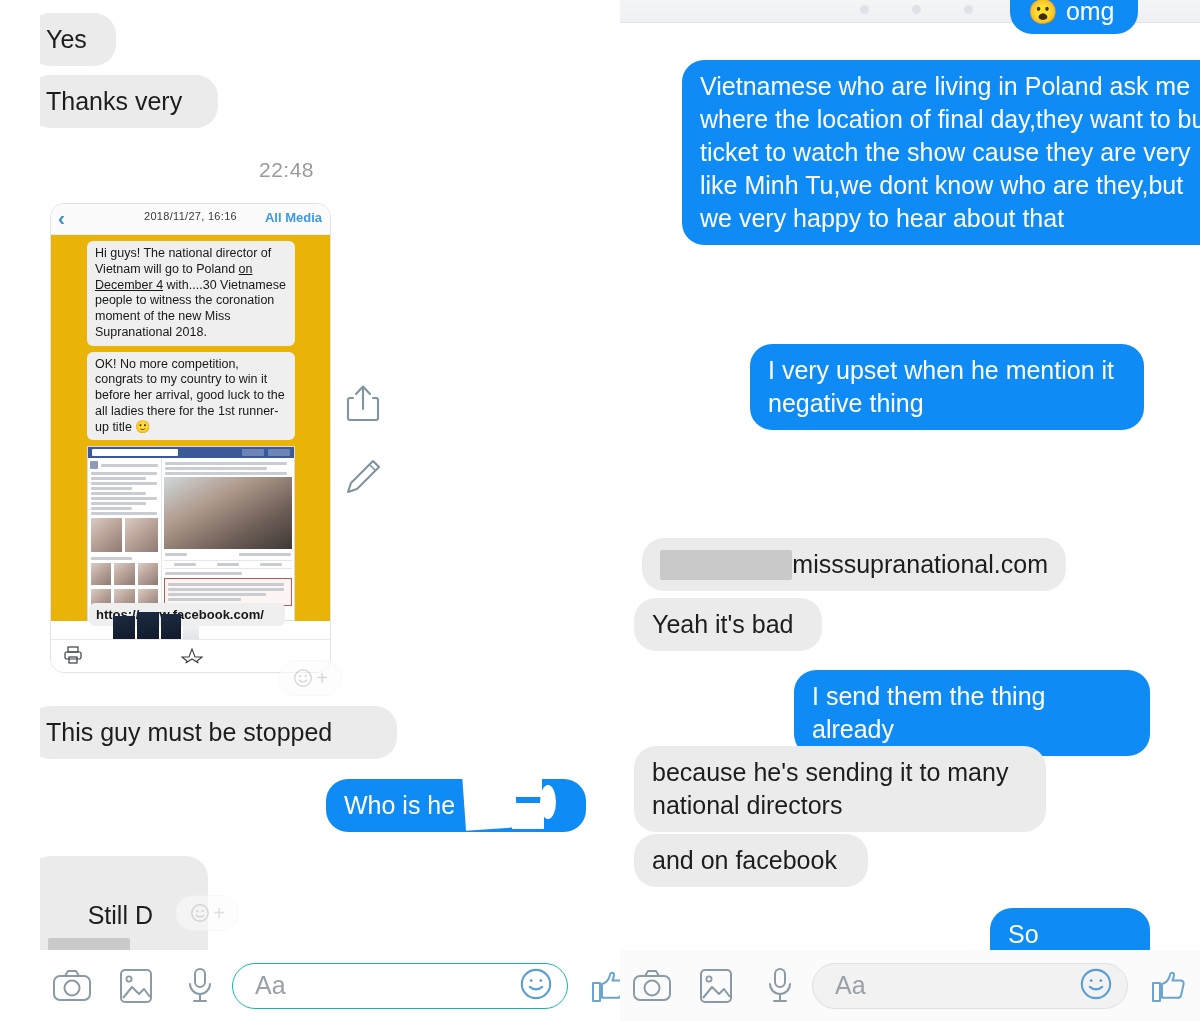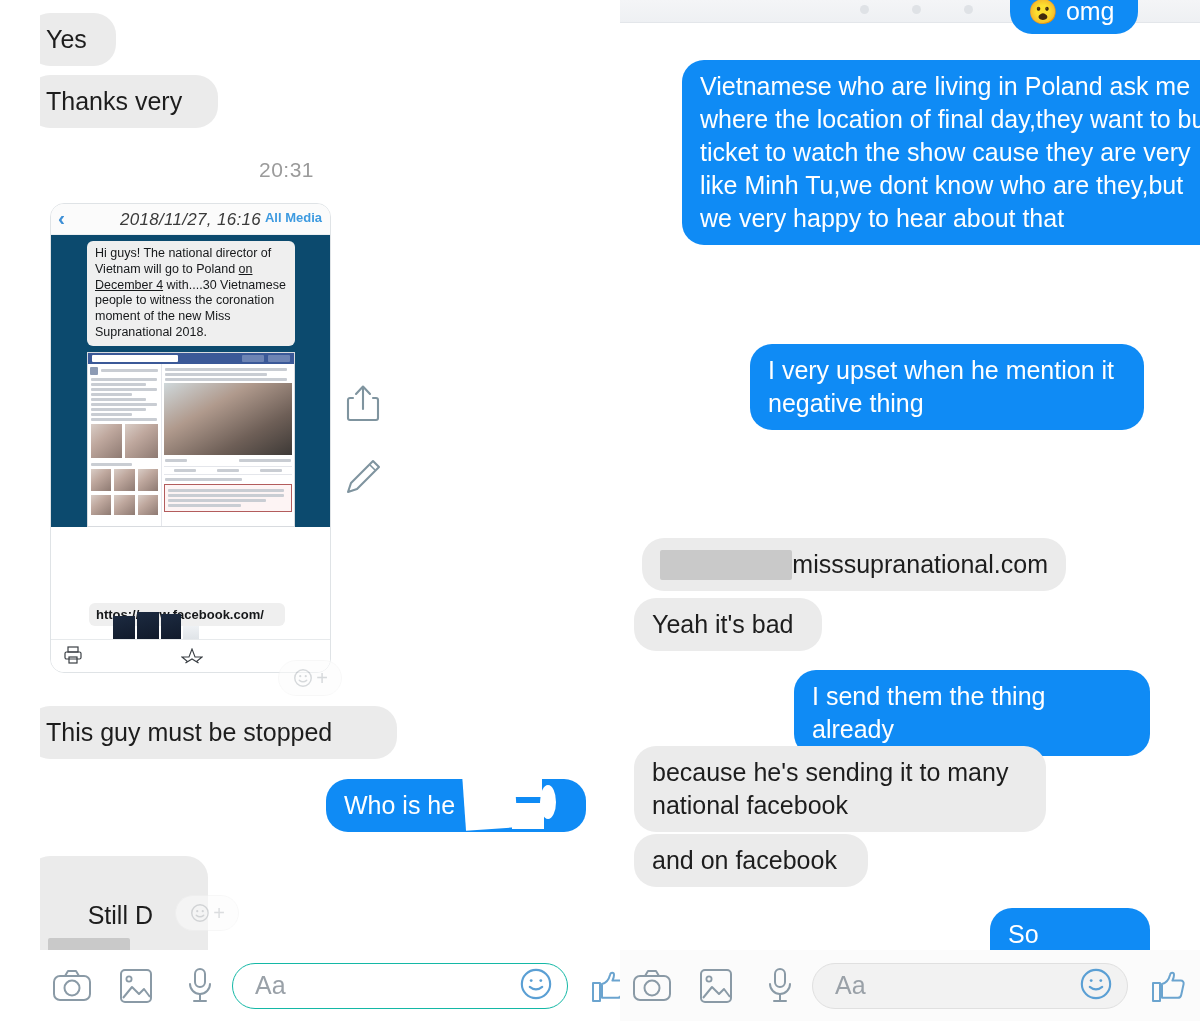--- a/index.html
+++ b/index.html
@@ -59,23 +59,23 @@
     border:1px solid #dfe3e6;
     border-radius:14px;
     overflow:hidden;
     box-sizing:border-box;
   }
   .inner-header{
     position:relative;height:30px;background:#fbfbfb;
     border-bottom:1px solid #eceff1;
   }
   .inner-back{position:absolute;left:7px;top:2px;color:#3d8fd6;font-size:21px;font-weight:700;}
-  .inner-date{position:absolute;left:0;right:0;top:6px;text-align:center;font-size:17px;color:#3a3a3a;letter-spacing:.3px;font-style:italic;}
+  .inner-date{position:absolute;left:0;right:0;top:6px;text-align:center;font-size:11px;color:#3a3a3a;letter-spacing:.3px;}
   .inner-allmedia{position:absolute;right:8px;top:6px;font-size:13px;color:#3d9ae0;font-weight:600;}
-  .inner-body{position:relative;background:#0c4a6e;padding:6px 6px 0 36px;}
+  .inner-body{position:relative;background:#eab308;padding:6px 6px 0 36px;}
   .ib{
     background:#efefef;border-radius:6px;padding:5px 8px;margin-bottom:6px;
     font-size:12.5px;line-height:1.26;color:#16181a;width:208px;box-sizing:border-box;
     font-family:"Liberation Sans", sans-serif;
   }
   .ib u{text-decoration:underline;}
   .fb-capture{
     position:relative;margin-left:0;width:208px;height:175px;background:#fff;
     border:1px solid #d8dbdf;box-sizing:border-box;overflow:hidden;
   }
@@ -139,31 +139,32 @@
 </head>
 <body>
 
 <div class="screen left">
   <div class="thread">
 
     <div class="bubble in" style="left:-12px;top:13px;width:88px;">Yes</div>
 
     <div class="bubble in" style="left:-12px;top:75px;width:190px;">Thanks very</div>
 
-    <div class="timestamp" style="left:219px;top:158px;">20:31</div>
+    <div class="timestamp" style="left:219px;top:158px;">22:48</div>
 
     <div class="inner-shot">
       <div class="inner-header">
         <span class="inner-back">‹</span>
         <span class="inner-date">2018/11/27, 16:16</span>
         <span class="inner-allmedia">All Media</span>
       </div>
 
       <div class="inner-body">
         <div class="ib">Hi guys! The national director of Vietnam will go to Poland <u>on December 4</u> with....30 Vietnamese people to witness the coronation moment of the new Miss Supranational 2018.</div>
+        <div class="ib">OK! No more competition, congrats to my country to win it before her arrival, good luck to the all ladies there for the 1st runner-up title 🙂</div>
 
         <div class="fb-capture">
           <div class="fb-topbar">
             <div class="fb-search"></div>
             <div class="fb-btn" style="right:30px;width:22px;"></div>
             <div class="fb-btn" style="right:4px;width:22px;"></div>
           </div>
           <div class="fb-cols">
             <div class="fb-left">
               <div style="display:flex;gap:2px;align-items:center;margin:1px 0 3px;">
@@ -359,21 +360,21 @@
 
 
     <div class="bubble in" style="left:22px;top:538px;width:424px;display:flex;align-items:center;">
       <span class="redact" style="width:142px;height:30px;"></span><span>misssupranational.com</span>
     </div>
 
     <div class="bubble in" style="left:14px;top:598px;width:188px;">Yeah it's bad</div>
 
     <div class="bubble out" style="left:174px;top:670px;width:356px;">I send them the thing already</div>
 
-    <div class="bubble in" style="left:14px;top:746px;width:412px;">because he's sending it to many national facebook</div>
+    <div class="bubble in" style="left:14px;top:746px;width:412px;">because he's sending it to many national directors</div>
 
     <div class="bubble in" style="left:14px;top:834px;width:234px;">and on facebook</div>
 
     <div class="bubble out" style="left:370px;top:908px;width:160px;">So mention</div>
   </div>
 
   <div class="composer tinted">
     <div class="comp-icon">
       <svg width="40" height="34" viewBox="0 0 40 34">
           <rect x="2" y="7" width="36" height="24" rx="6" fill="none" stroke="currentColor" stroke-width="2"></rect>

